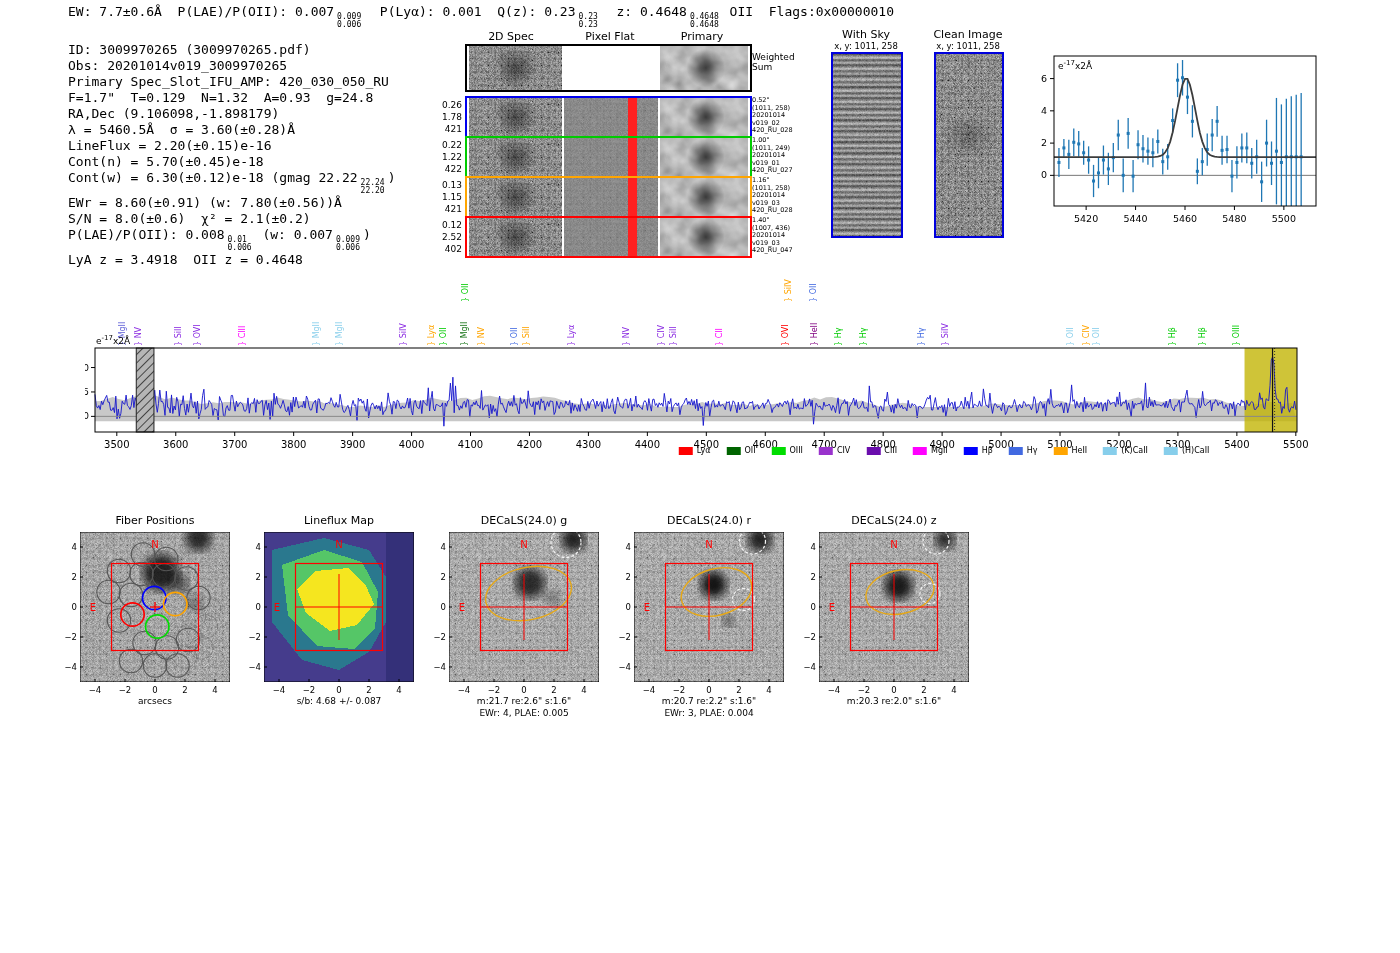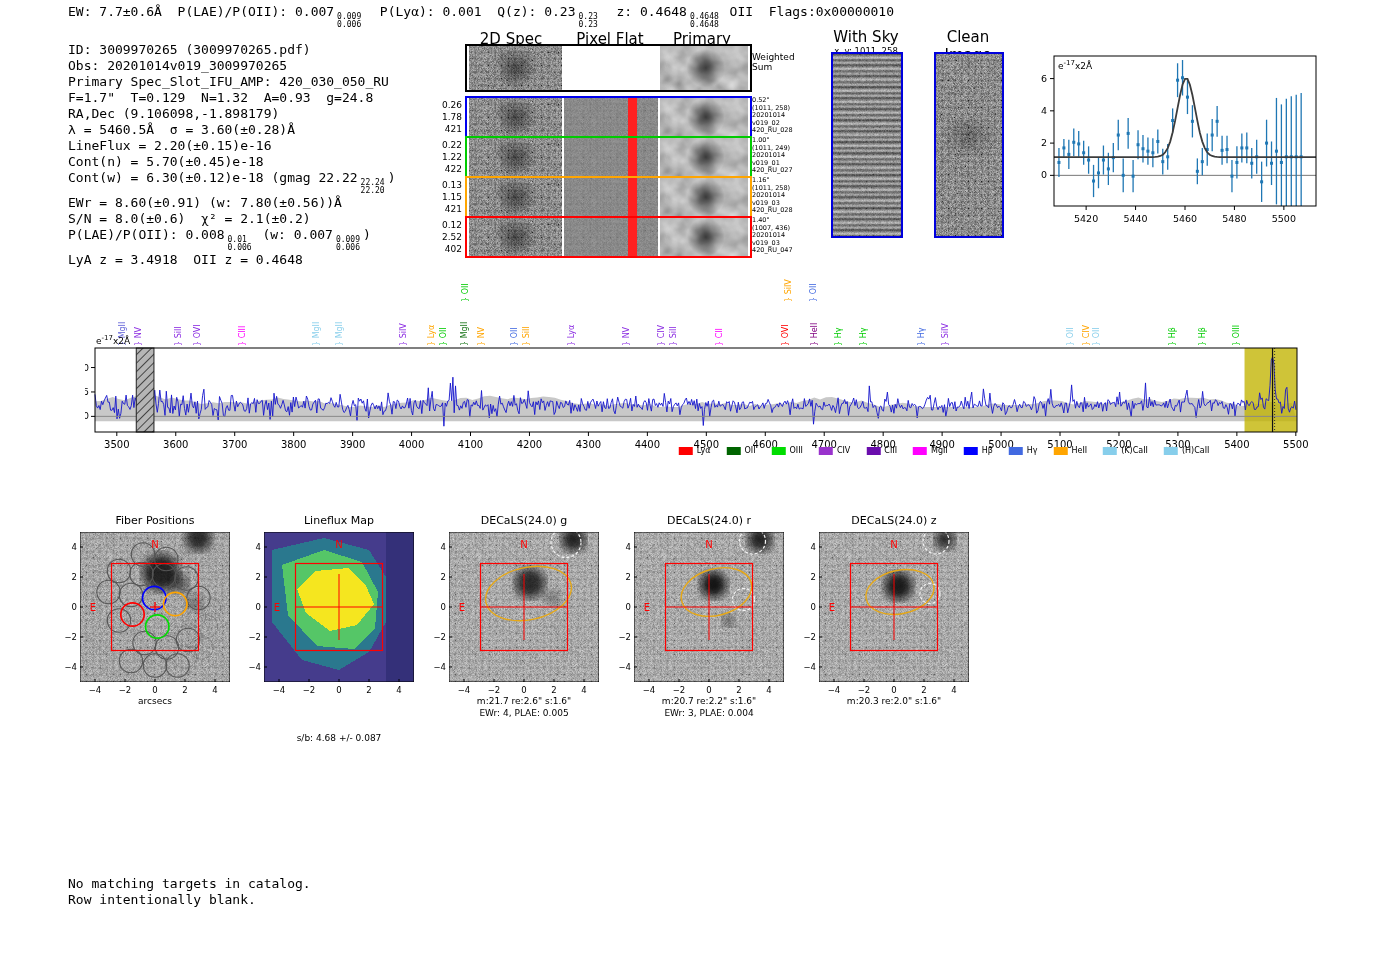--- a/index.html
+++ b/index.html
@@ -4,21 +4,21 @@
 <style>
   html,body{margin:0;padding:0;background:#fff;}
   #root{position:relative;width:1400px;height:953px;background:#fff;overflow:hidden;
         font-family:"DejaVu Sans",sans-serif;color:#000;}
   .abs{position:absolute;}
   .mono{font-family:"DejaVu Sans Mono",monospace;}
   .frac{display:inline-flex;flex-direction:column;font-size:8px;line-height:8px;
         vertical-align:-3px;margin:0 3px;}
   .hdr{font-size:13px;white-space:pre;}
   .infoline{font-size:13px;line-height:16px;white-space:pre;}
-  .colT{font-size:15px;text-align:center;}
+  .colT{font-size:11px;text-align:center;}
   .rowlabL{font-size:9px;line-height:12px;text-align:right;width:22px;}
   .rowlabR{font-size:6.5px;line-height:7.6px;white-space:pre;}
   .mk{position:absolute;transform-origin:0 100%;transform:rotate(-90deg);
       white-space:nowrap;font-size:8px;}
   .legitem{display:flex;align-items:center;font-size:8px;white-space:nowrap;}
   .legsw{width:14px;height:8px;margin-right:4px;display:inline-block;}
   .ctitle{font-size:11px;text-align:center;}
   .ticklab{font-size:8.5px;position:absolute;}
   .xlab{font-size:9px;text-align:center;}
   sup{font-size:7px;}
@@ -626,21 +626,21 @@
         <div style="position:absolute;left:-20px;top:154px;width:17px;text-align:right;" class="ticklab">−4</div>
         <div style="position:absolute;left:7px;top:177px;width:16px;text-align:center;" class="ticklab">−4</div>
         <div style="position:absolute;left:-20px;top:124px;width:17px;text-align:right;" class="ticklab">−2</div>
         <div style="position:absolute;left:37px;top:177px;width:16px;text-align:center;" class="ticklab">−2</div>
         <div style="position:absolute;left:-20px;top:94px;width:17px;text-align:right;" class="ticklab">0</div>
         <div style="position:absolute;left:67px;top:177px;width:16px;text-align:center;" class="ticklab">0</div>
         <div style="position:absolute;left:-20px;top:64px;width:17px;text-align:right;" class="ticklab">2</div>
         <div style="position:absolute;left:97px;top:177px;width:16px;text-align:center;" class="ticklab">2</div>
         <div style="position:absolute;left:-20px;top:34px;width:17px;text-align:right;" class="ticklab">4</div>
         <div style="position:absolute;left:127px;top:177px;width:16px;text-align:center;" class="ticklab">4</div>
-        <div style="position:absolute;left:-15px;top:188px;width:180px;margin-top:37px;" class="xlab">s/b: 4.68 +/- 0.087</div>
+        <div style="position:absolute;left:-15px;top:188px;width:180px;" class="xlab">s/b: 4.68 +/- 0.087</div>
       </div>
       <div style="position:absolute;left:437px;top:0;width:150px;height:210px;">
         <div style="position:absolute;left:0;top:6px;width:150px;" class="ctitle">DECaLS(24.0) g</div>
         <div style="position:absolute;left:0;top:24px;width:150px;height:150px;"><svg width="150" height="150">
             <rect width="150" height="150" fill="#d2d2d2"></rect>
             <rect width="150" height="150" filter="url(#f-fine)" opacity="0.55"></rect>
             <circle cx="81" cy="51" r="15" fill="#0a0a0a" opacity="0.8" filter="url(#f-blur)"></circle>
             <circle cx="124.5" cy="7.5" r="12" fill="#0a0a0a" opacity="0.85" filter="url(#f-blur)"></circle>
             <circle cx="103.5" cy="66" r="8" fill="#0a0a0a" opacity="0.3" filter="url(#f-blur)"></circle>
             <ellipse cx="79.5" cy="61.5" rx="43.5" ry="26.25" fill="none" stroke="#e6a817" stroke-width="1.4" transform="rotate(-12 79.5 61.5)"></ellipse>
@@ -750,18 +750,14 @@
         <div style="position:absolute;left:-20px;top:94px;width:17px;text-align:right;" class="ticklab">0</div>
         <div style="position:absolute;left:67px;top:177px;width:16px;text-align:center;" class="ticklab">0</div>
         <div style="position:absolute;left:-20px;top:64px;width:17px;text-align:right;" class="ticklab">2</div>
         <div style="position:absolute;left:97px;top:177px;width:16px;text-align:center;" class="ticklab">2</div>
         <div style="position:absolute;left:-20px;top:34px;width:17px;text-align:right;" class="ticklab">4</div>
         <div style="position:absolute;left:127px;top:177px;width:16px;text-align:center;" class="ticklab">4</div>
         <div style="position:absolute;left:-15px;top:188px;width:180px;" class="xlab">m:20.3  re:2.0"  s:1.6"</div>
       </div>
     </div>
 
-  <div class="abs mono" style="left:68px;top:876px;font-size:13px;line-height:15.5px;">
-    <div>No matching targets in catalog.</div>
-    <div>Row intentionally blank.</div>
-  </div>
 
 </div>
 
 </body></html>

